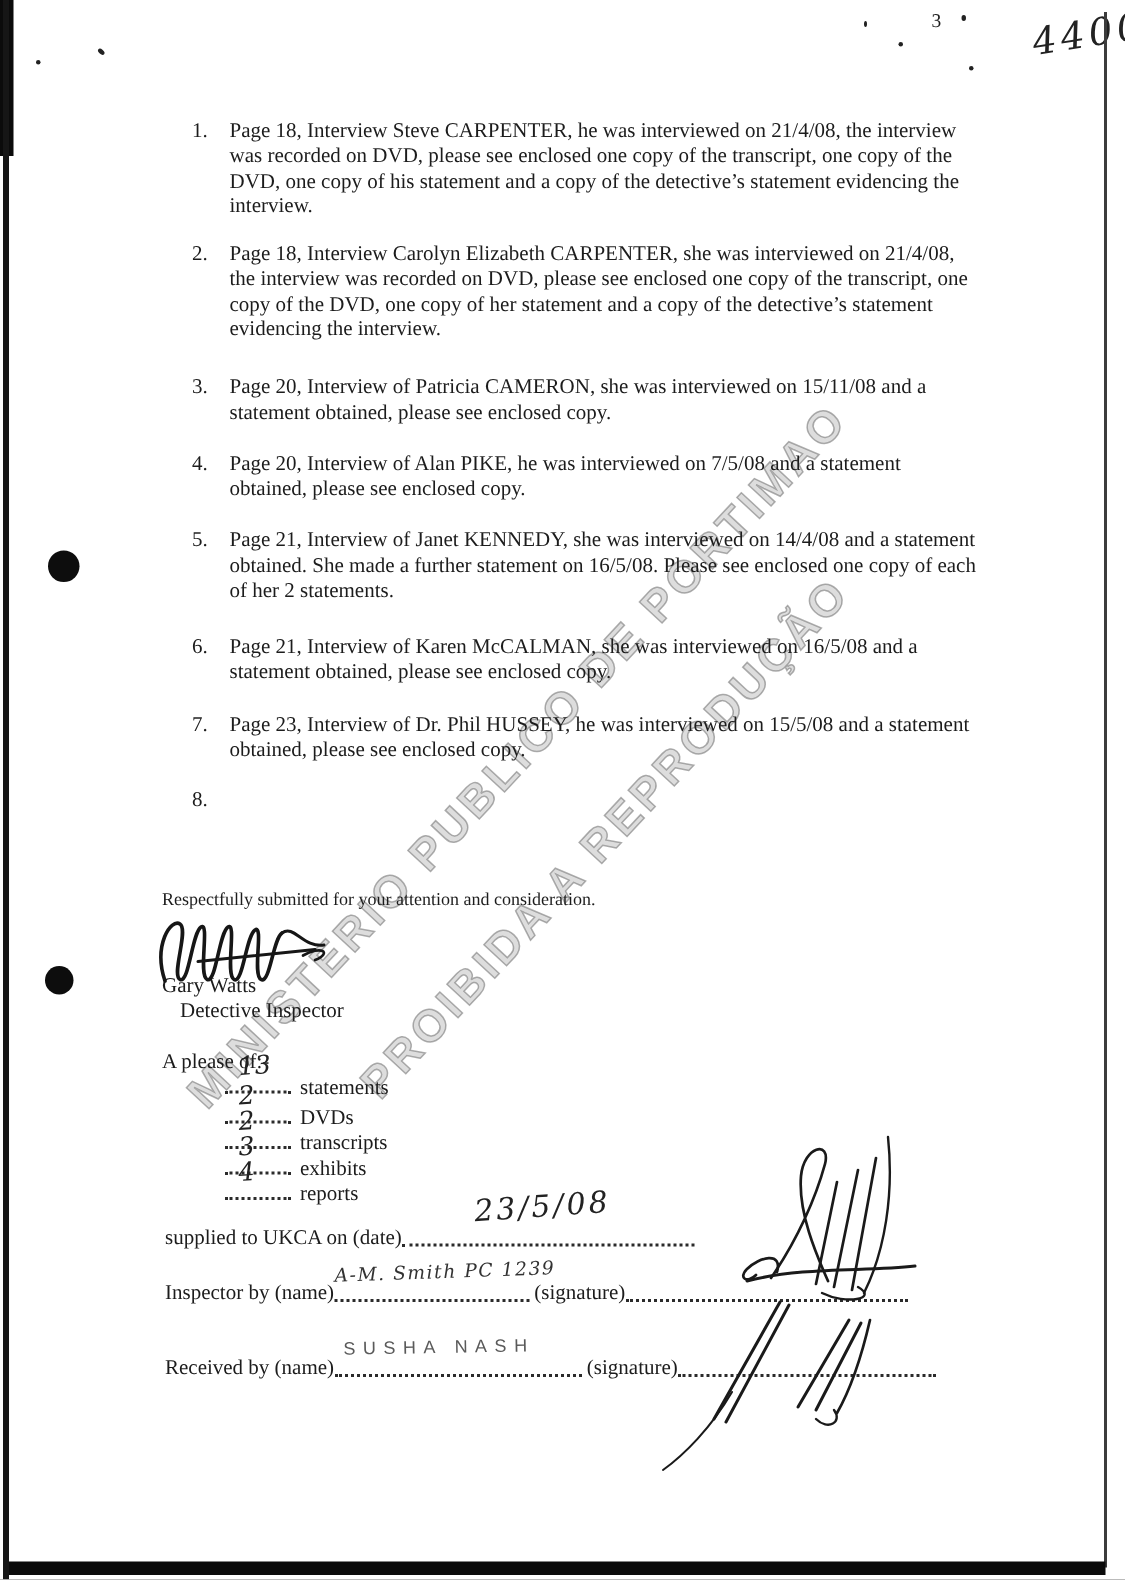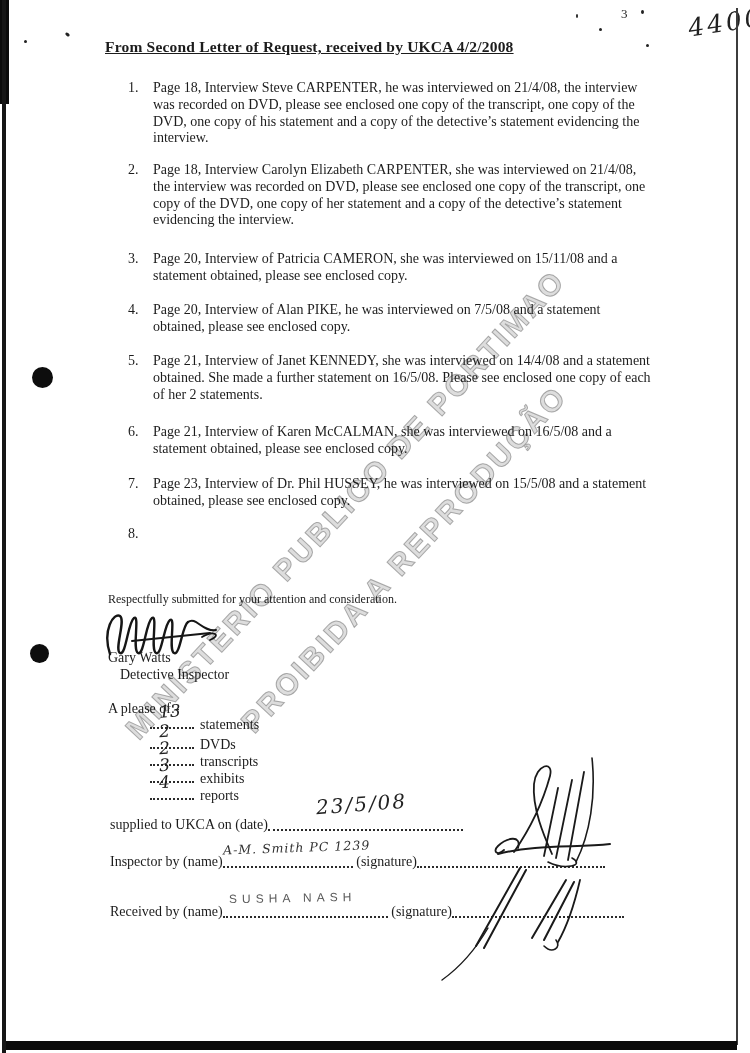--- a/index.html
+++ b/index.html
@@ -75,21 +75,20 @@
   <div class="abs hole" style="left:30px;top:644px;width:19px;height:19px;"></div>
 
   <div class="abs watermark">
     <span style="display:block">MINISTERIO PUBLICO DE PORTIMAO</span>
     <span style="display:block">PROIBIDA A REPRODUÇÃO</span>
   </div>
 
   <div class="abs pagenum">3</div>
   <div class="abs hand corner-annot">4400</div>
 
-  <div class="abs header">From Second Letter of Request, received by UKCA 4/2/2008</div>
 
   <div class="abs item it1"><span class="num">1.</span><span>Page 18, Interview Steve CARPENTER, he was interviewed on 21/4/08, the interview was recorded on DVD, please see enclosed one copy of the transcript, one copy of the DVD, one copy of his statement and a copy of the detective’s statement evidencing the interview.</span></div>
   <div class="abs item it2"><span class="num">2.</span><span>Page 18, Interview Carolyn Elizabeth CARPENTER, she was interviewed on 21/4/08, the interview was recorded on DVD, please see enclosed one copy of the transcript, one copy of the DVD, one copy of her statement and a copy of the detective’s statement evidencing the interview.</span></div>
   <div class="abs item it3"><span class="num">3.</span><span>Page 20, Interview of Patricia CAMERON, she was interviewed on 15/11/08 and a statement obtained, please see enclosed copy.</span></div>
   <div class="abs item it4"><span class="num">4.</span><span>Page 20, Interview of Alan PIKE, he was interviewed on 7/5/08 and a statement obtained, please see enclosed copy.</span></div>
   <div class="abs item it5"><span class="num">5.</span><span>Page 21, Interview of Janet KENNEDY, she was interviewed on 14/4/08 and a statement obtained. She made a further statement on 16/5/08. Please see enclosed one copy of each of her 2 statements.</span></div>
   <div class="abs item it6"><span class="num">6.</span><span>Page 21, Interview of Karen McCALMAN, she was interviewed on 16/5/08 and a statement obtained, please see enclosed copy.</span></div>
   <div class="abs item it7"><span class="num">7.</span><span>Page 23, Interview of Dr. Phil HUSSEY, he was interviewed on 15/5/08 and a statement obtained, please see enclosed copy.</span></div>
   <div class="abs item it8"><span class="num">8.</span></div>
 

